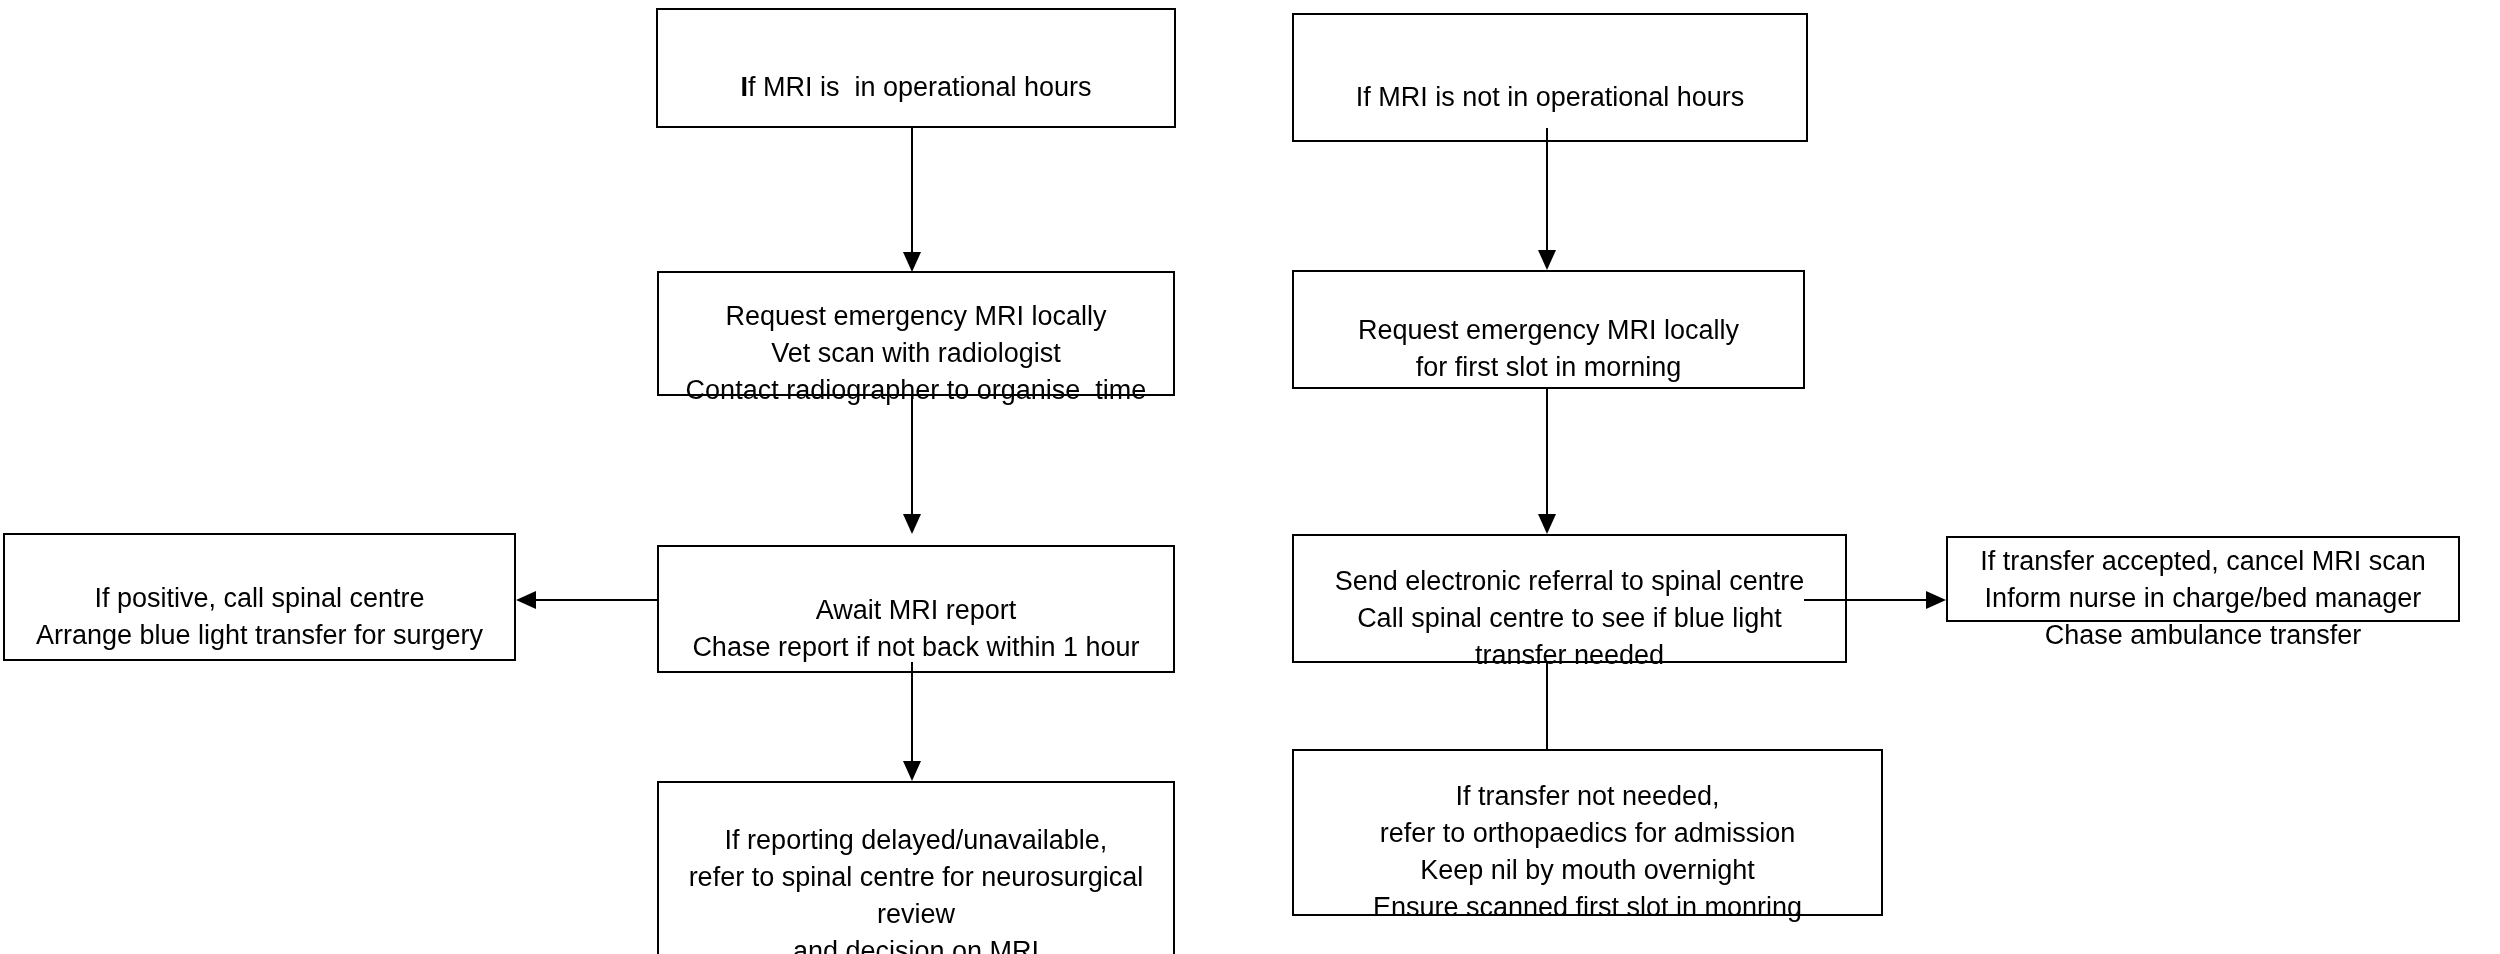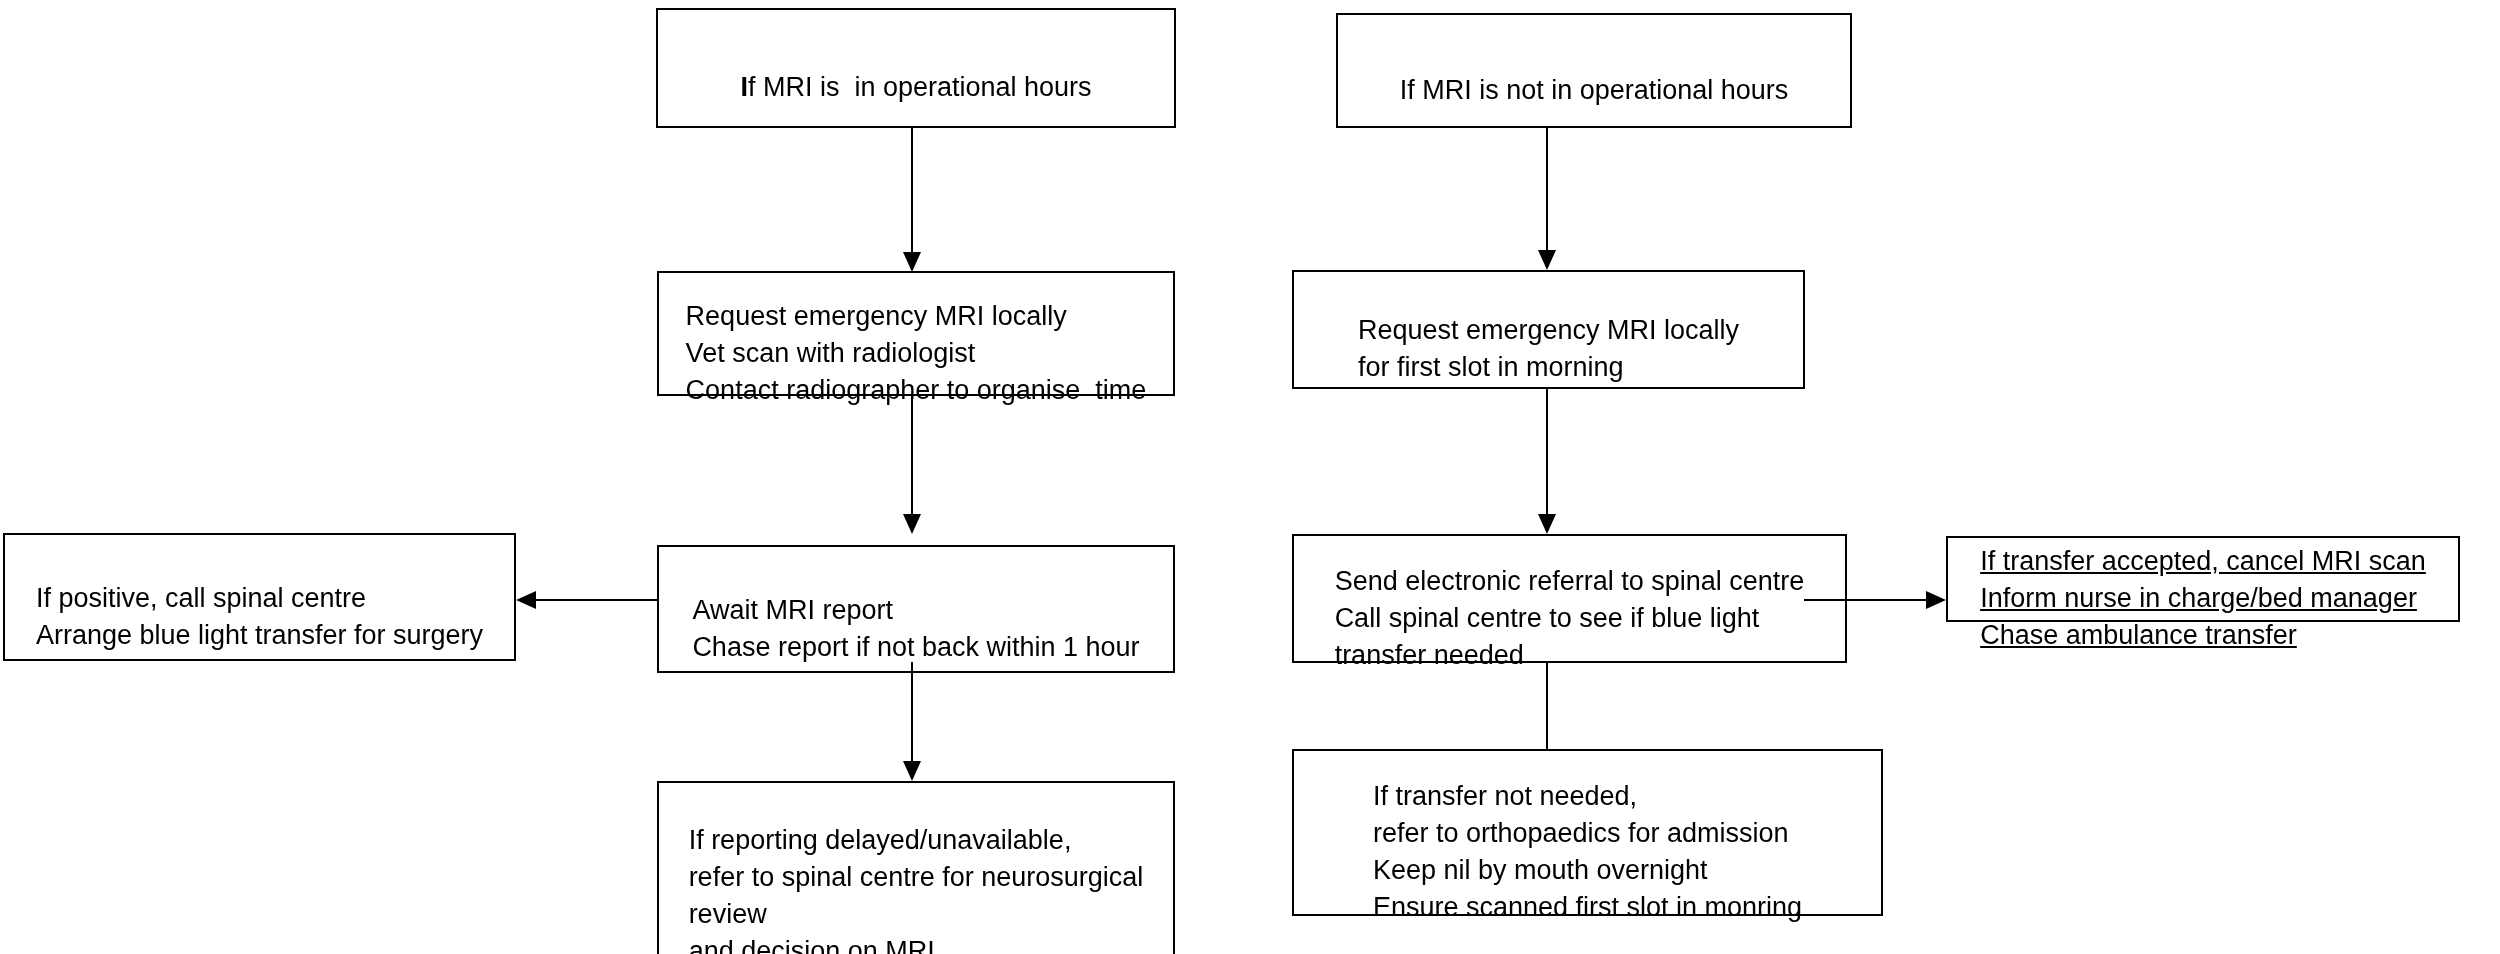--- a/index.html
+++ b/index.html
@@ -19,21 +19,21 @@
     position:absolute;
     box-sizing:border-box;
     border:2px solid var(--line);
     background:var(--bg);
     display:flex;align-items:center;justify-content:center;
     padding:4px 6px;
   }
   .box-text{
     display:block;
     white-space:pre-wrap;
-    text-align:left;
+    text-align:center;
     font-size:27px;
     line-height:37px;
     color:var(--text);
     margin-top:39px;
   }
   .fl-bold::first-letter{font-weight:700;}
   .vline{position:absolute;width:2px;background:var(--line);}
   .hline{position:absolute;height:2px;background:var(--line);}
   .head-down{
     position:absolute;width:0;height:0;
@@ -56,21 +56,21 @@
 </style>
 </head>
 <body>
 
 <div class="canvas">
 
   <div class="box" style="left:656px;top:8px;width:520px;height:120px;">
     <span class="box-text fl-bold">If MRI is  in operational hours</span>
   </div>
 
-  <div class="box" style="left:1336px;top:13px;width:516px;height:115px;">
+  <div class="box" style="left:1292px;top:13px;width:516px;height:129px;">
     <span class="box-text">If MRI is not in operational hours</span>
   </div>
 
   <div class="vline" style="left:911px;top:128px;height:124px;"></div>
   <div class="head-down" style="left:903px;top:252px;"></div>
 
   <div class="vline" style="left:1546px;top:128px;height:122px;"></div>
   <div class="head-down" style="left:1538px;top:250px;"></div>
 
   <div class="box" style="left:657px;top:271px;width:518px;height:125px;">
@@ -99,21 +99,21 @@
     <span class="box-text">Await MRI report
 Chase report if not back within 1 hour</span>
   </div>
 
   <div class="box" style="left:1292px;top:534px;width:555px;height:129px;">
     <span class="box-text">Send electronic referral to spinal centre
 Call spinal centre to see if blue light
 transfer needed</span>
   </div>
 
-  <div class="box" style="left:1946px;top:536px;width:514px;height:86px;text-decoration:underline;">
+  <div class="box" style="left:1946px;top:536px;width:514px;height:86px;">
     <span class="box-text">If transfer accepted, cancel MRI scan
 Inform nurse in charge/bed manager
 Chase ambulance transfer</span>
   </div>
 
   <div class="hline" style="left:536px;top:599px;width:121px;"></div>
   <div class="head-left" style="left:516px;top:591px;"></div>
 
   <div class="hline" style="left:1804px;top:599px;width:122px;"></div>
   <div class="head-right" style="left:1926px;top:591px;"></div>

